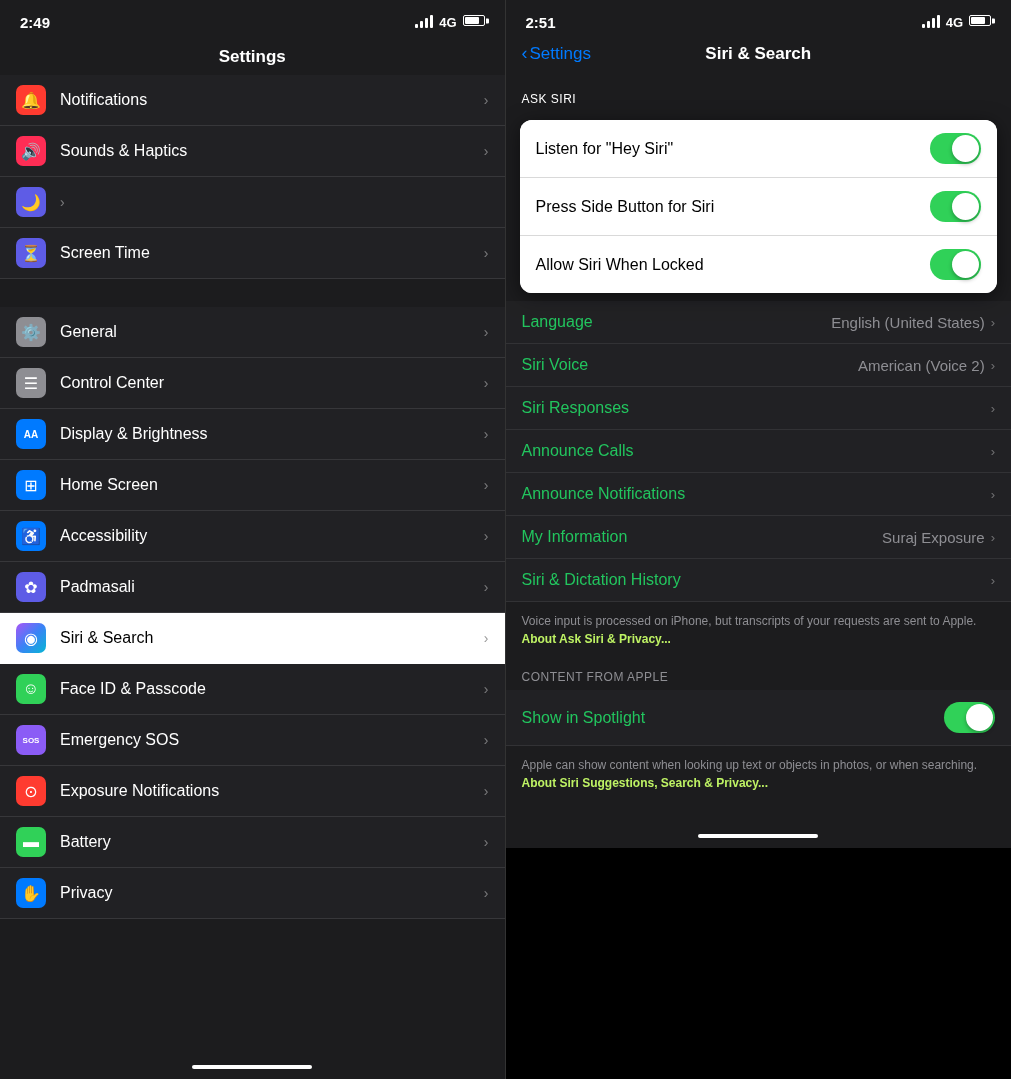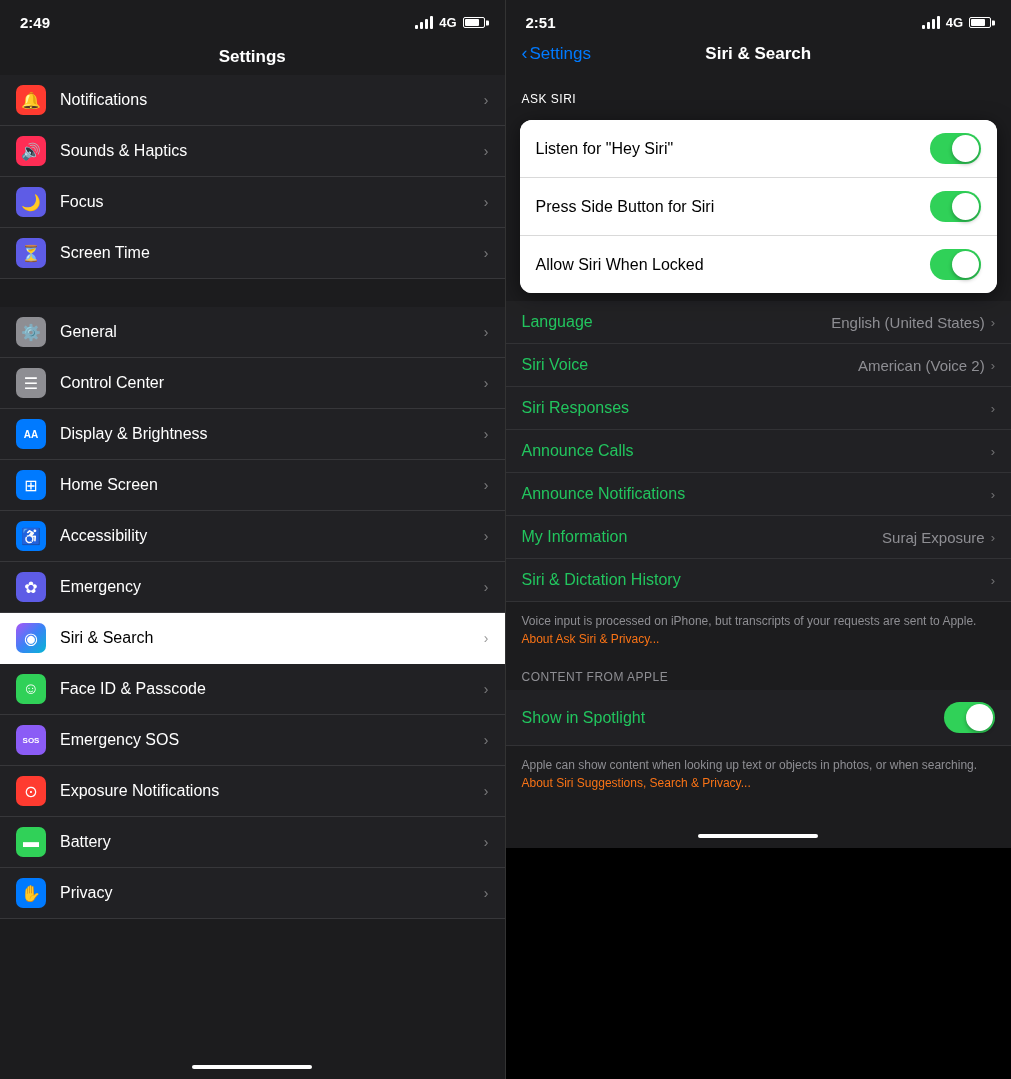--- a/index.html
+++ b/index.html
@@ -28,21 +28,21 @@
       justify-content: space-between;
       align-items: center;
       padding: 14px 20px 6px;
       color: #fff;
       font-size: 15px;
       font-weight: 600;
       gap: 9px;
     }
     .status-right {
       display: flex;
-      align-items: center;
+      align-items: flex-start;
       gap: 6px;
       font-size: 13px;
     }
     .signal-bars { display: flex; align-items: flex-end; gap: 2px; }
     .signal-bar { background: #fff; border-radius: 1px; width: 3px; }
     .battery-icon {
       width: 22px; height: 11px; border: 1.5px solid #fff; border-radius: 2px;
       position: relative; display: inline-flex; align-items: center; padding: 1px;
     }
     .battery-icon::after {
@@ -194,21 +194,21 @@
     }
     .dark-row-label { flex: 1; font-size: 16px; color: #22c55e; }
     .dark-row-value { font-size: 15px; color: #8e8e93; margin-right: 6px; }
     .dark-chevron { font-size: 13px; color: rgba(255,255,255,0.35); }
 
     .footer-note {
       font-size: 12px; color: #8e8e93;
       padding: 10px 16px 4px;
       line-height: 1.5;
     }
-    .footer-link { color: #f97316; }
+    .footer-link { color: #bef264; font-weight: bold; }
 
     .content-section-header {
       font-size: 12px; font-weight: 400; color: #8e8e93;
       letter-spacing: 0.5px;
       padding: 18px 16px 6px;
     }
 
     .home-bar-right {
       width: 120px; height: 4px; background: #fff; border-radius: 2px;
       margin: 8px auto 10px;
@@ -250,21 +250,20 @@
           <span class="item-label">Notifications</span>
           <span class="chevron">›</span>
         </div>
         <div class="settings-item">
           <div class="item-icon" style="background: rgb(255, 45, 85); color: rgb(255, 255, 255); font-size: 16px; font-weight: 400;">🔊</div>
           <span class="item-label">Sounds &amp; Haptics</span>
           <span class="chevron">›</span>
         </div>
         <div class="settings-item">
           <div class="item-icon" style="background: rgb(94, 92, 230); color: rgb(255, 255, 255); font-size: 16px; font-weight: 400;">🌙</div>
-          <span class="item-label">Focus</span>
           <span class="chevron">›</span>
         </div>
         <div class="settings-item">
           <div class="item-icon" style="background: rgb(94, 92, 230); color: rgb(255, 255, 255); font-size: 16px; font-weight: 400;">⏳</div>
           <span class="item-label">Screen Time</span>
           <span class="chevron">›</span>
         </div>
       </div>
     <div class="section-gap"></div>
 
@@ -289,21 +288,21 @@
           <span class="item-label">Home Screen</span>
           <span class="chevron">›</span>
         </div>
         <div class="settings-item">
           <div class="item-icon" style="background: rgb(0, 122, 255); color: rgb(255, 255, 255); font-size: 16px; font-weight: 400;">♿</div>
           <span class="item-label">Accessibility</span>
           <span class="chevron">›</span>
         </div>
         <div class="settings-item">
           <div class="item-icon" style="background: rgb(94, 92, 230); color: rgb(255, 255, 255); font-size: 16px; font-weight: 400;">✿</div>
-          <span class="item-label">Emergency</span>
+          <span class="item-label">Padmasali</span>
           <span class="chevron">›</span>
         </div>
         <div class="settings-item selected">
           <div class="item-icon" style="background: linear-gradient(135deg, rgb(168, 85, 247), rgb(59, 130, 246), rgb(6, 182, 212)); color: rgb(255, 255, 255); font-size: 16px; font-weight: 400;">◉</div>
           <span class="item-label">Siri &amp; Search</span>
           <span class="chevron">›</span>
         </div>
         <div class="settings-item">
           <div class="item-icon" style="background: rgb(48, 209, 88); color: rgb(255, 255, 255); font-size: 16px; font-weight: 400;">☺</div>
           <span class="item-label">Face ID &amp; Passcode</span>

